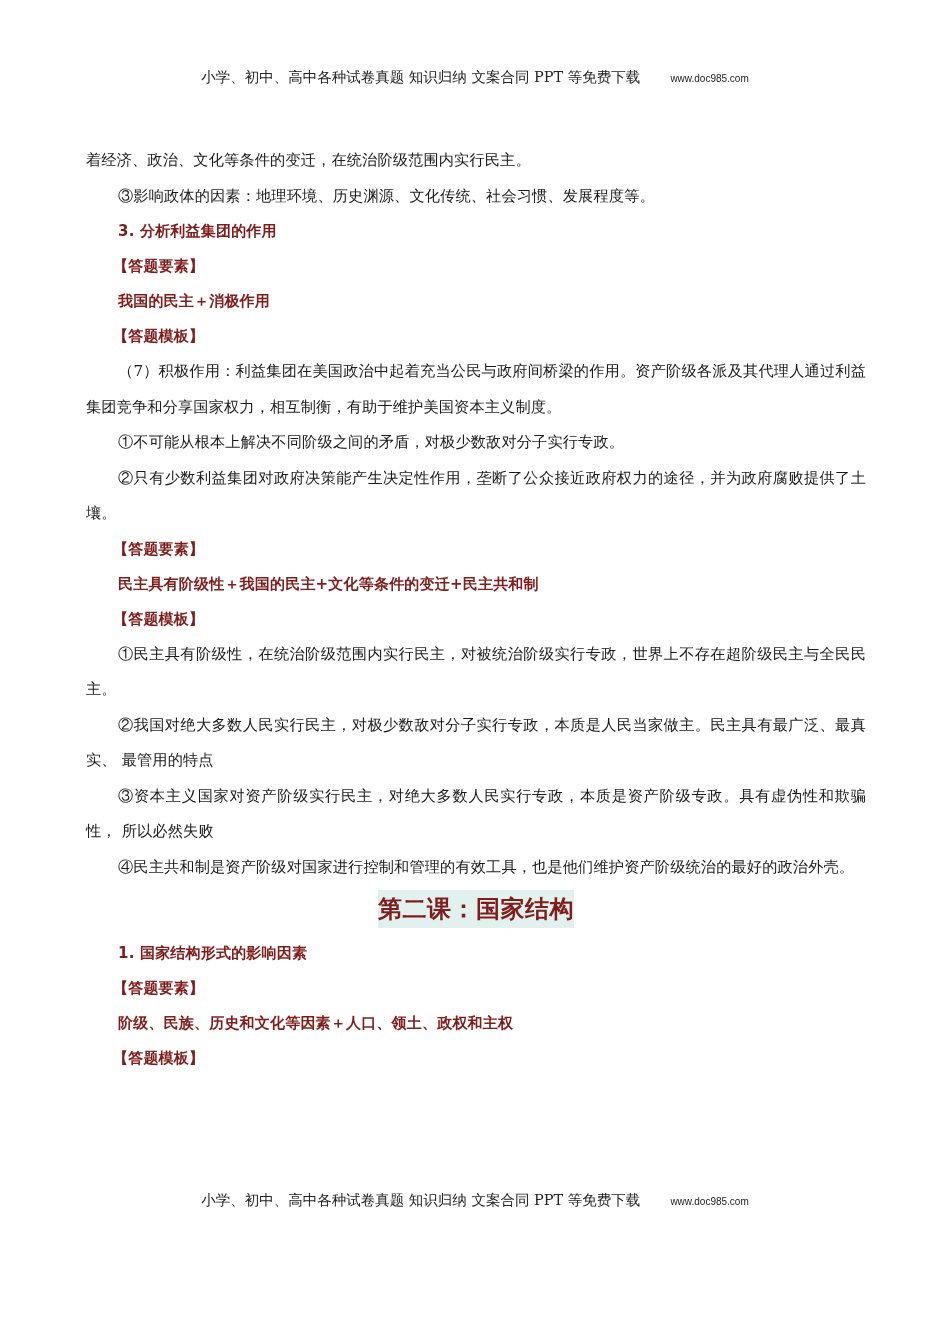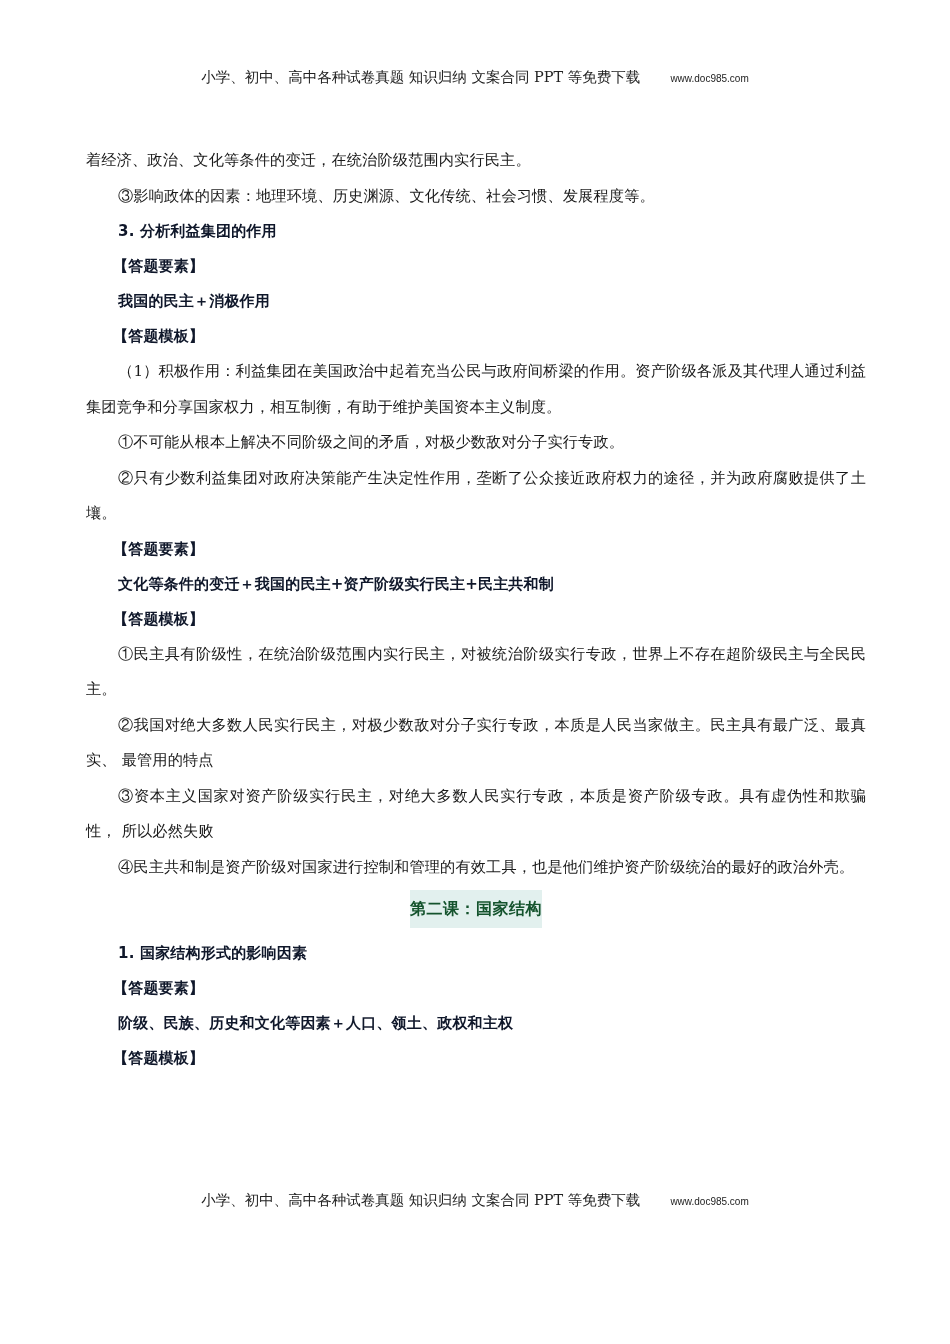--- a/index.html
+++ b/index.html
@@ -46,68 +46,68 @@
       letter-spacing: 0.2px;
     }
     .para {
       font-size: 15.2px;
       line-height: 35.5px;
       text-align: justify;
       letter-spacing: 0.15px;
     }
     .indent { text-indent: 32px; }
     .blue {
-      color: #0f172a;
+      color: #7f1d1d;
       font-family: "DejaVu Sans", "Liberation Sans", sans-serif;
       font-weight: bold;
       padding-left: 32px;
       font-size: 15px;
     }
     .blue-bracket {
       padding-left: 27px;
     }
     .chapter-wrap {
       text-align: center;
       height: 44px;
       margin-top: 5px;
       margin-bottom: 2px;
     }
     .chapter-title {
       display: inline-block;
       background: #e2f0ee;
-      color: #14532d;
+      color: #7f1d1d;
       font-family: "DejaVu Sans", "Liberation Sans", sans-serif;
       font-weight: bold;
-      font-size: 16px;
+      font-size: 24px;
       line-height: 38px;
       padding: 0 0;
       letter-spacing: 0.5px;
     }
   </style>
 </head>
 <body>
 
 <div class="page-header">
   <span>小学、初中、高中各种试卷真题  知识归纳  文案合同  PPT 等免费下载</span><span class="site">www.doc985.com</span>
 </div>
 
 <div class="content">
   <div class="para">着经济、政治、文化等条件的变迁，在统治阶级范围内实行民主。</div>
   <div class="para indent">③影响政体的因素：地理环境、历史渊源、文化传统、社会习惯、发展程度等。</div>
 
   <div class="line blue">3. 分析利益集团的作用</div>
   <div class="line blue blue-bracket">【答题要素】</div>
   <div class="line blue">我国的民主＋消极作用</div>
   <div class="line blue blue-bracket">【答题模板】</div>
-  <div class="para indent">（1）积极作用：利益集团在美国政治中起着充当公民与政府间桥梁的作用。资产阶级各派及其代理人通过利益集团竞争和分享国家权力，相互制衡，有助于维护美国资本主义制度。</div>
+  <div class="para indent">（7）积极作用：利益集团在美国政治中起着充当公民与政府间桥梁的作用。资产阶级各派及其代理人通过利益集团竞争和分享国家权力，相互制衡，有助于维护美国资本主义制度。</div>
   <div class="para indent">①不可能从根本上解决不同阶级之间的矛盾，对极少数敌对分子实行专政。</div>
   <div class="para indent">②只有少数利益集团对政府决策能产生决定性作用，垄断了公众接近政府权力的途径，并为政府腐败提供了土壤。</div>
 
   <div class="line blue blue-bracket">【答题要素】</div>
-  <div class="line blue">文化等条件的变迁＋我国的民主+资产阶级实行民主+民主共和制</div>
+  <div class="line blue">民主具有阶级性＋我国的民主+文化等条件的变迁+民主共和制</div>
   <div class="line blue blue-bracket">【答题模板】</div>
   <div class="para indent">①民主具有阶级性，在统治阶级范围内实行民主，对被统治阶级实行专政，世界上不存在超阶级民主与全民民主。</div>
   <div class="para indent">②我国对绝大多数人民实行民主，对极少数敌对分子实行专政，本质是人民当家做主。民主具有最广泛、最真实、  最管用的特点</div>
   <div class="para indent">③资本主义国家对资产阶级实行民主，对绝大多数人民实行专政，本质是资产阶级专政。具有虚伪性和欺骗性，  所以必然失败</div>
   <div class="para indent">④民主共和制是资产阶级对国家进行控制和管理的有效工具，也是他们维护资产阶级统治的最好的政治外壳。</div>
 
   <div class="chapter-wrap">
     <span class="chapter-title">第二课：国家结构</span>
   </div>
 

